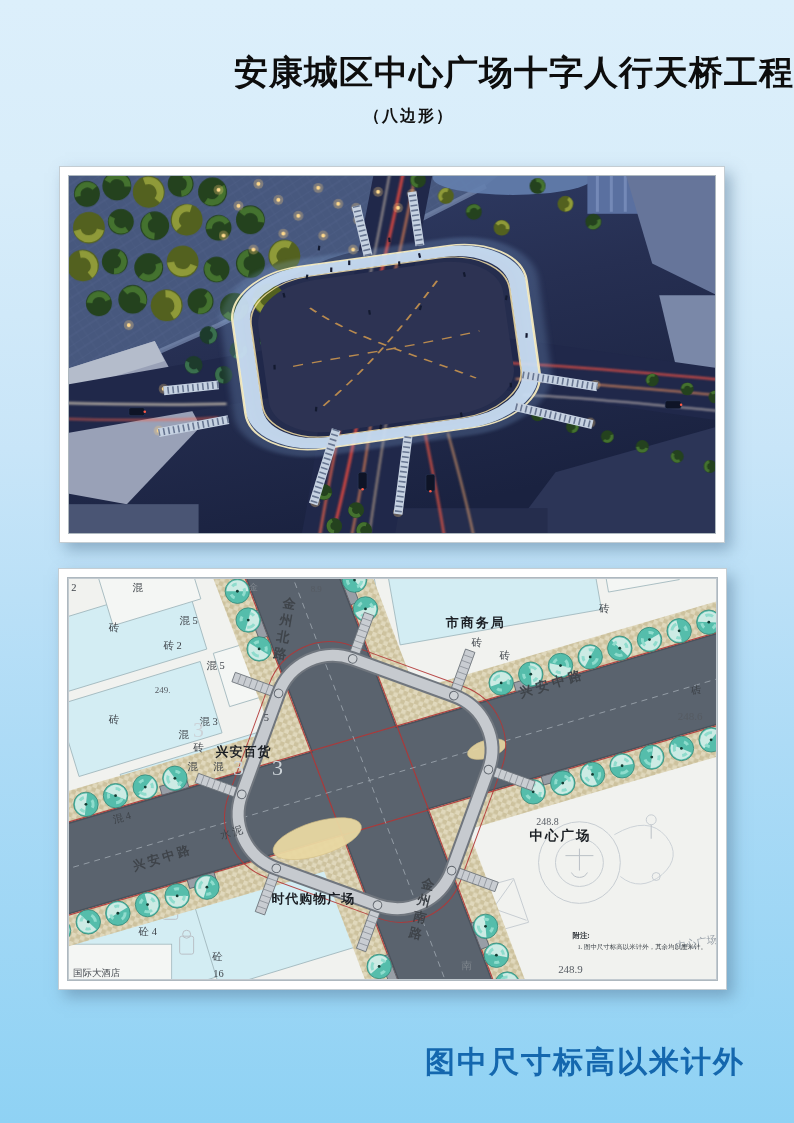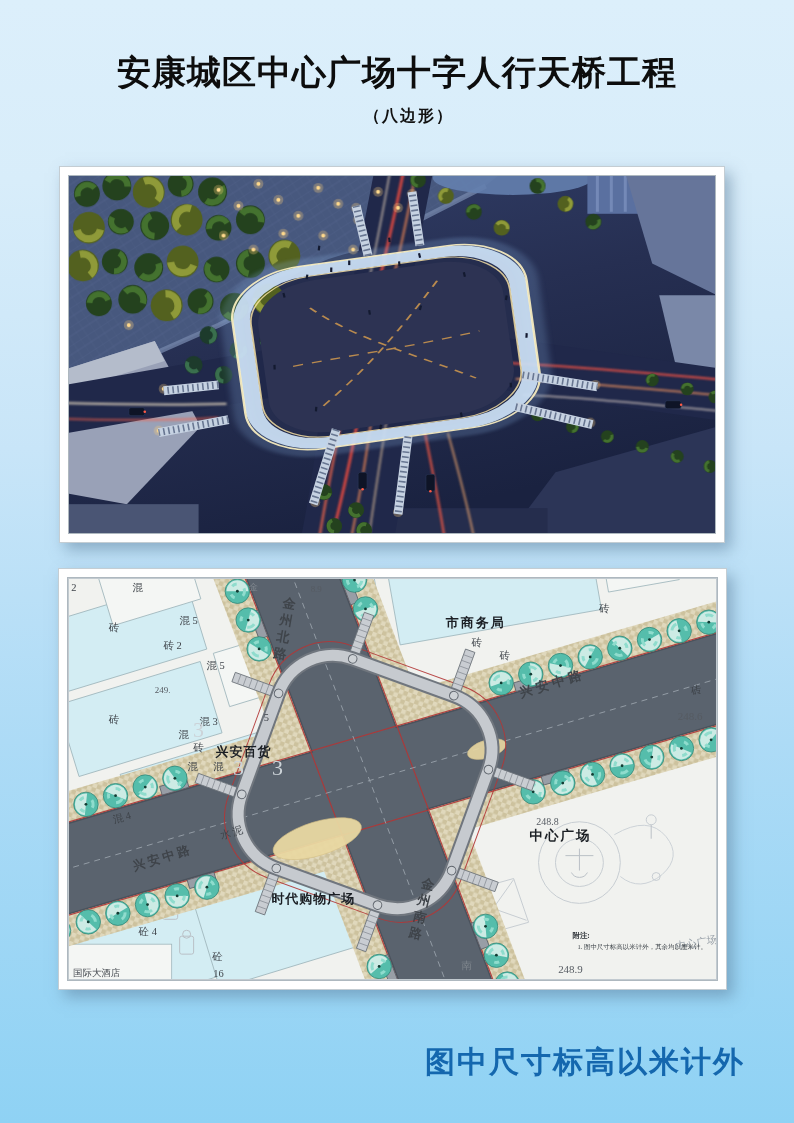--- a/index.html
+++ b/index.html
@@ -1,19 +1,19 @@
 <!DOCTYPE html>
 <html><head>
 <meta charset="utf-8">
 <style>
   html,body{margin:0;padding:0;background:#9ed8f2;}
   .page{position:relative;width:794px;height:1123px;margin:0 auto;overflow:hidden;
         background:linear-gradient(180deg,#dceffb 0%,#d8edfa 16%,#c8e5f8 40%,#addbf6 66%,#8fd2f4 100%);
         font-family:"Liberation Serif","DejaVu Serif",serif;}
-  .title{position:absolute;top:50px;left:0;width:100%;margin:0;text-align:center;
+  .title{position:absolute;top:50px;left:0;width:100%;margin:0;text-align:right;
          font-size:34px;font-weight:700;color:#0d0d0d;letter-spacing:1px;}
   .subtitle{position:absolute;top:106px;left:0;width:100%;text-align:center;
             font-size:16px;font-weight:700;color:#111;letter-spacing:2px;margin-left:12px;}
   .frame{position:absolute;background:#ffffff;padding:8px;border:1px solid #c4cdd3;
          box-shadow:6px 7px 14px rgba(86,120,150,0.5);}
   .frame svg{display:block;border:1px solid #aeb8bf;box-sizing:border-box;}
   .render-frame{left:59px;top:166px;width:648px;height:359px;}
   .map-frame{left:58px;top:568px;width:651px;height:404px;}
   .render-frame svg,.map-frame svg{width:100%;height:100%;}
   .footer{position:absolute;top:1042px;right:49px;font-size:30px;font-weight:700;

